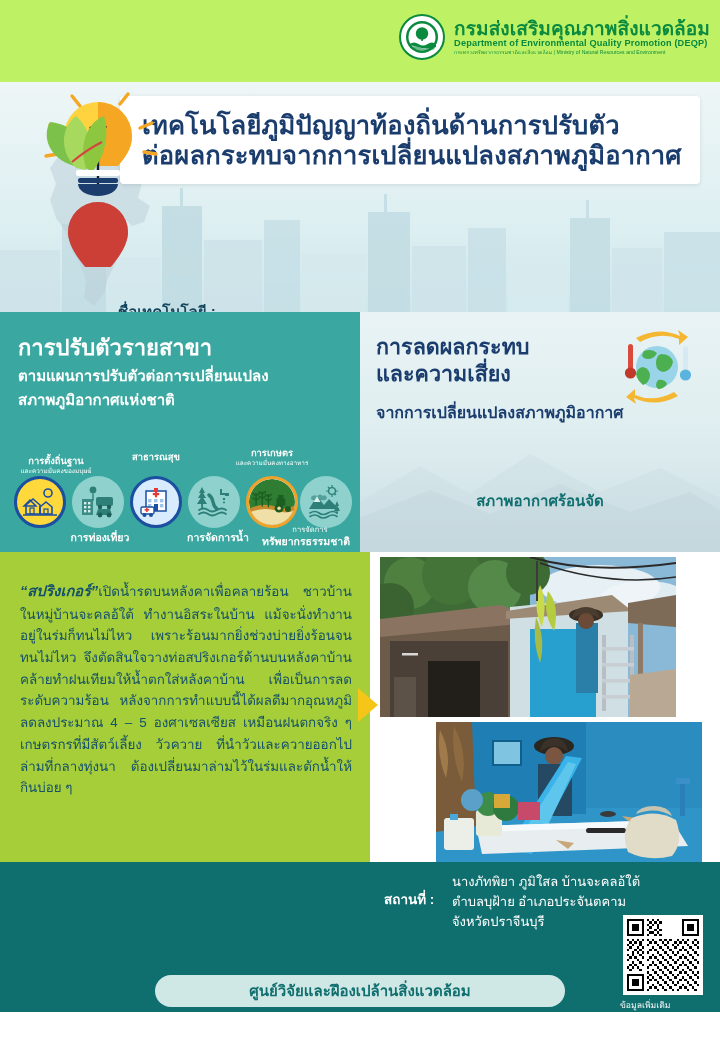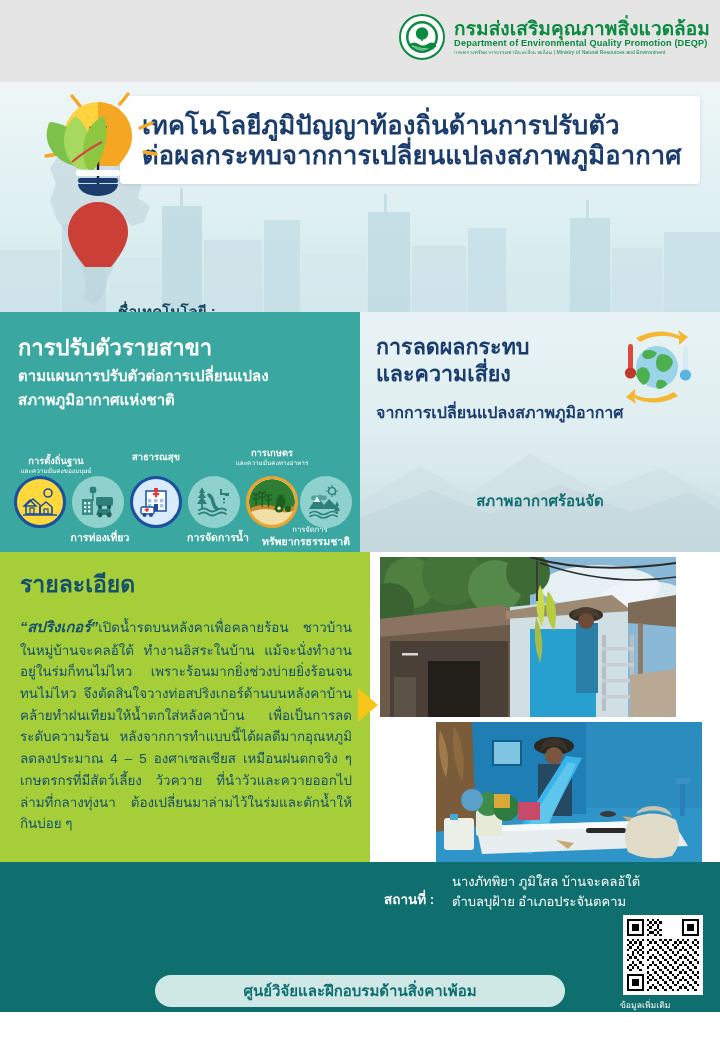--- a/index.html
+++ b/index.html
@@ -6,21 +6,21 @@
   body {
     width: 720px; height: 1040px;
     font-family: "Liberation Sans", "DejaVu Sans", sans-serif;
     background: #ffffff; overflow: hidden; position: relative;
   }
   .poster { position: relative; width: 720px; height: 1040px; background: #ffffff; }
 
   
   .header {
     position: absolute; left: 0; top: 0; width: 720px; height: 82px;
-    background: #e5e5e5;
+    background: #bef264;
   }
   .deqp-logo {
     position: absolute; right: 10px; top: 14px;
     display: flex; align-items: center; gap: 9px;
   }
   .deqp-seal {
     width: 46px; height: 46px; border-radius: 50%;
     border: 2.5px solid #0a8a3f; background: #ffffff;
     display: flex; align-items: center; justify-content: center; flex: 0 0 auto;
   }
@@ -415,21 +415,20 @@
       <rect x="22" y="18" width="5" height="26" rx="2.5" fill="#d94a3d"></rect>
       <circle cx="24.5" cy="47" r="5.6" fill="#c0392b"></circle>
       <rect x="77" y="20" width="5" height="26" rx="2.5" fill="#d7e9f2"></rect>
       <circle cx="79.5" cy="49" r="5.6" fill="#5bb4e0"></circle>
     </svg>
 
     <div class="pr-note">สภาพอากาศร้อนจัด</div>
   </div>
 
   <div class="details">
-    <div class="det-title">รายละเอียด</div>
     <div class="det-body">
       <span class="lead">“สปริงเกอร์”</span><span>เปิดน้ำรดบนหลังคาเพื่อคลายร้อน ชาวบ้านในหมู่บ้านจะคลอ้ใต้ ทำงานอิสระในบ้าน แม้จะนั่งทำงานอยู่ในร่มก็ทนไม่ไหว เพราะร้อนมากยิ่งช่วงบ่ายยิ่งร้อนจนทนไม่ไหว จึงตัดสินใจวางท่อสปริงเกอร์ด้านบนหลังคาบ้าน คล้ายทำฝนเทียมให้น้ำตกใส่หลังคาบ้าน เพื่อเป็นการลดระดับความร้อน หลังจากการทำแบบนี้ได้ผลดีมากอุณหภูมิลดลงประมาณ 4 – 5 องศาเซลเซียส เหมือนฝนตกจริง ๆ เกษตรกรที่มีสัตว์เลี้ยง วัวควาย ที่นำวัวและควายออกไปล่ามที่กลางทุ่งนา ต้องเปลี่ยนมาล่ามไว้ในร่มและตักน้ำให้กินบ่อย ๆ</span>
     </div>
   </div>
 
   <div class="arrow-right"></div>
 
   <div class="photo1">
     <svg width="296" height="160" viewBox="0 0 296 160">
       <rect width="296" height="160" fill="#89b9d6"></rect>
@@ -512,27 +511,28 @@
       <rect x="240" y="56" width="14" height="6" fill="#3a90c8"></rect>
     </svg>
   </div>
 
   <div class="teal-left-fill"></div>
   <div class="loc-band">
     <div class="loc-label">สถานที่ :</div>
     <div class="loc-lines">
       <div>นางภัทพิยา ภูมิใสล บ้านจะคลอ้ใต้</div>
       <div>ตำบลบุฝ้าย อำเภอประจันตคาม</div>
+      <div>จังหวัดปราจีนบุรี</div>
     </div>
   </div>
 
   <div class="teal-bottom"></div>
 
   <div class="footer-pill">
-    <span>ศูนย์วิจัยและฝึกอบรมด้านสิ่งคาเพ้อม</span>
+    <span>ศูนย์วิจัยและฝึองเปล้านสิ่งแวดล้อม</span>
   </div>
 
   <div class="qr-wrap">
     <div class="qr-box">
       <svg width="72" height="72" viewBox="0 0 29 29" shape-rendering="crispEdges">
         <rect width="29" height="29" fill="#fff"></rect>
         <g fill="#000">
           <path d="M0 0h7v7H0z"></path>
             <path d="M1 1h5v5H1z" fill="#fff"></path>
             <path d="M2 2h3v3H2z"></path>

